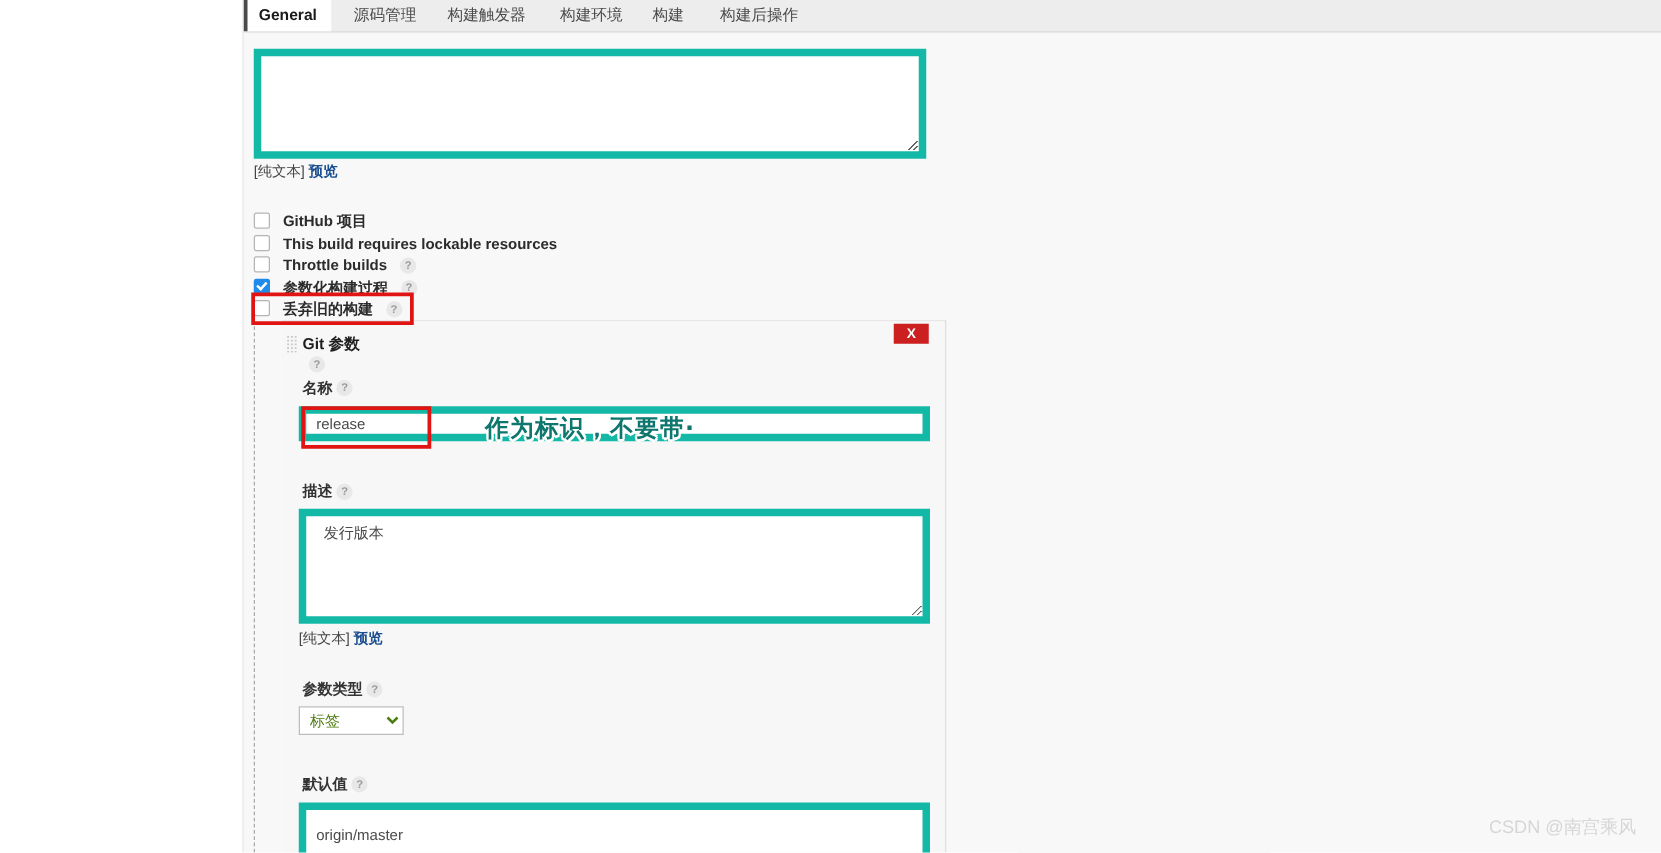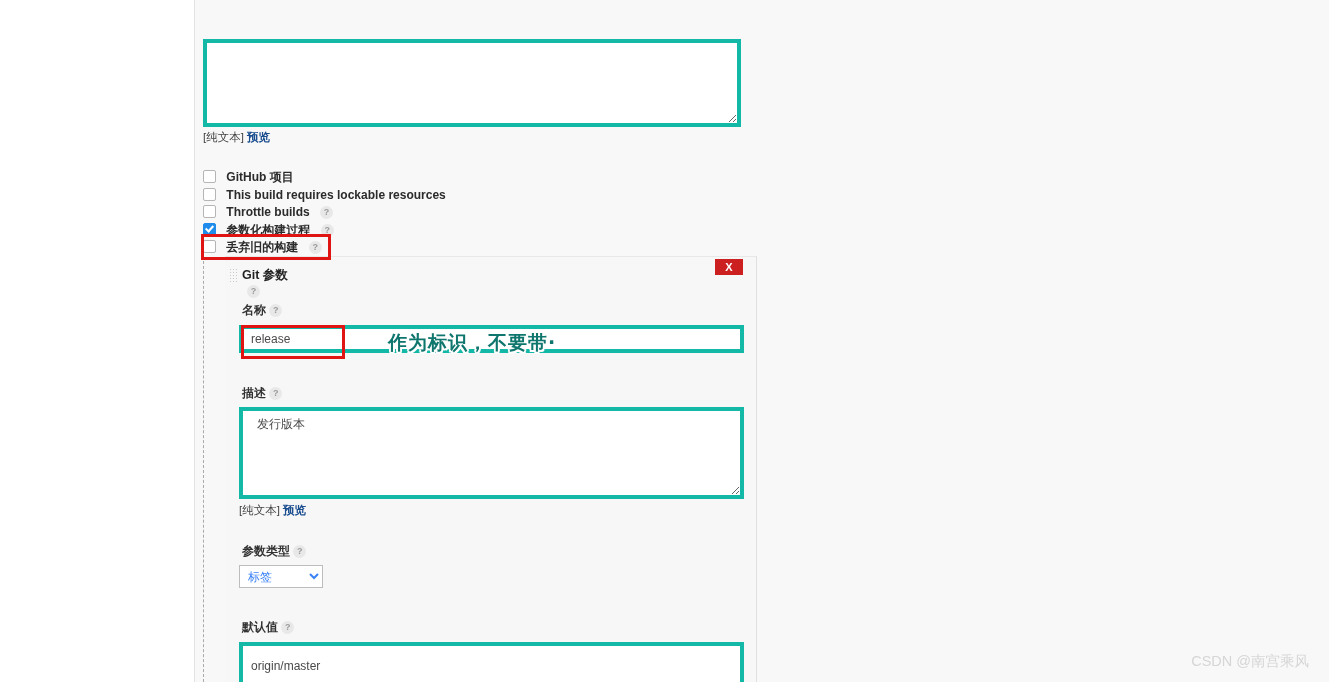--- a/index.html
+++ b/index.html
@@ -88,21 +88,21 @@
   }
   .preview-link {
     color: #1b4e8f;
     font-weight: bold;
     text-decoration: none;
     cursor: pointer;
   }
   textarea, input[type=text] {
     font-family: "Liberation Sans", "DejaVu Sans", sans-serif;
     box-sizing: border-box;
-    border: 4px solid #14b8a6;
+    border: 6px solid #14b8a6;
     background: #ffffff;
     color: #4a4a4a;
     outline: none;
   }
 
   
   #desc-textarea {
     position: absolute;
     left: 8px; top: 39px;
     width: 538px; height: 88px;
@@ -228,21 +228,21 @@
     resize: vertical;
   }
   #desc2-plain-row { left: 14px; top: 246px; }
 
   #type-label    { left: 17px; top: 286px; }
   #type-select {
     left: 14px; top: 308px;
     width: 84px; height: 23px;
     font-family: "Liberation Sans", "DejaVu Sans", sans-serif;
     font-size: 12px;
-    color: #3b82f6;
+    color: #4d7c0f;
     border: 1px solid #bdbdbd;
     background: #ffffff;
     padding-left: 4px;
   }
 
   #default-label { left: 17px; top: 362px; }
   #default-input {
     left: 14px; top: 385px;
     width: 505px; height: 28px;
     font-size: 12px;
@@ -284,20 +284,28 @@
     white-space: nowrap;
   }
 </style>
 </head>
 <body>
 
 <div id="left-pane"></div>
 
 <div id="main-pane">
 
+  <div id="tab-bar">
+    <div class="tab active" style="left:0px;">General</div>
+    <div class="tab inactive" style="left:78px;">源码管理</div>
+    <div class="tab inactive" style="left:153px;">构建触发器</div>
+    <div class="tab inactive" style="left:243px;">构建环境</div>
+    <div class="tab inactive" style="left:317px;">构建</div>
+    <div class="tab inactive" style="left:371px;">构建后操作</div>
+  </div>
 
   <textarea id="desc-textarea" style=""></textarea>
 
   <div id="desc-plain-row" class="plain-text-row">
     <span>[纯文本]</span>
     <span class="preview-link">预览</span>
   </div>
 
   <div id="checkbox-list">
     <div class="cb-row">

